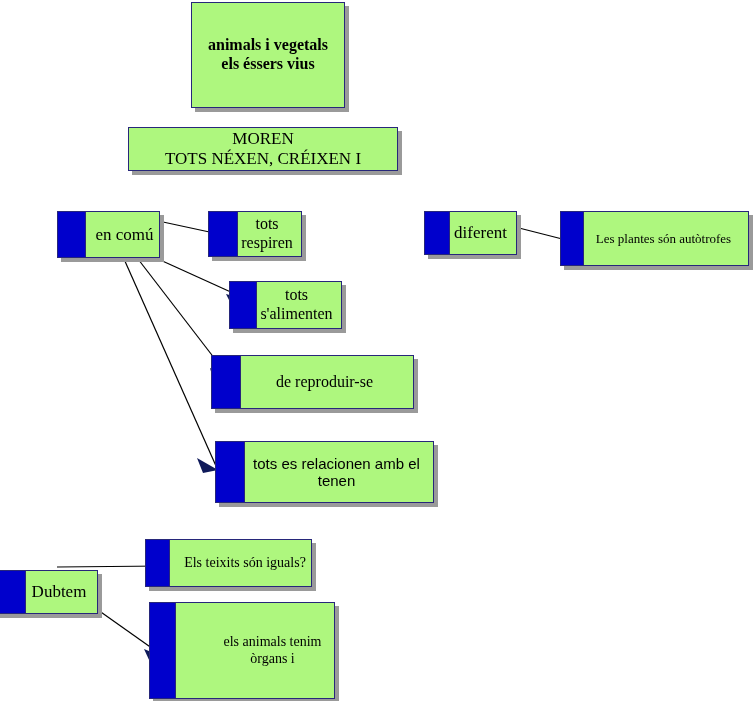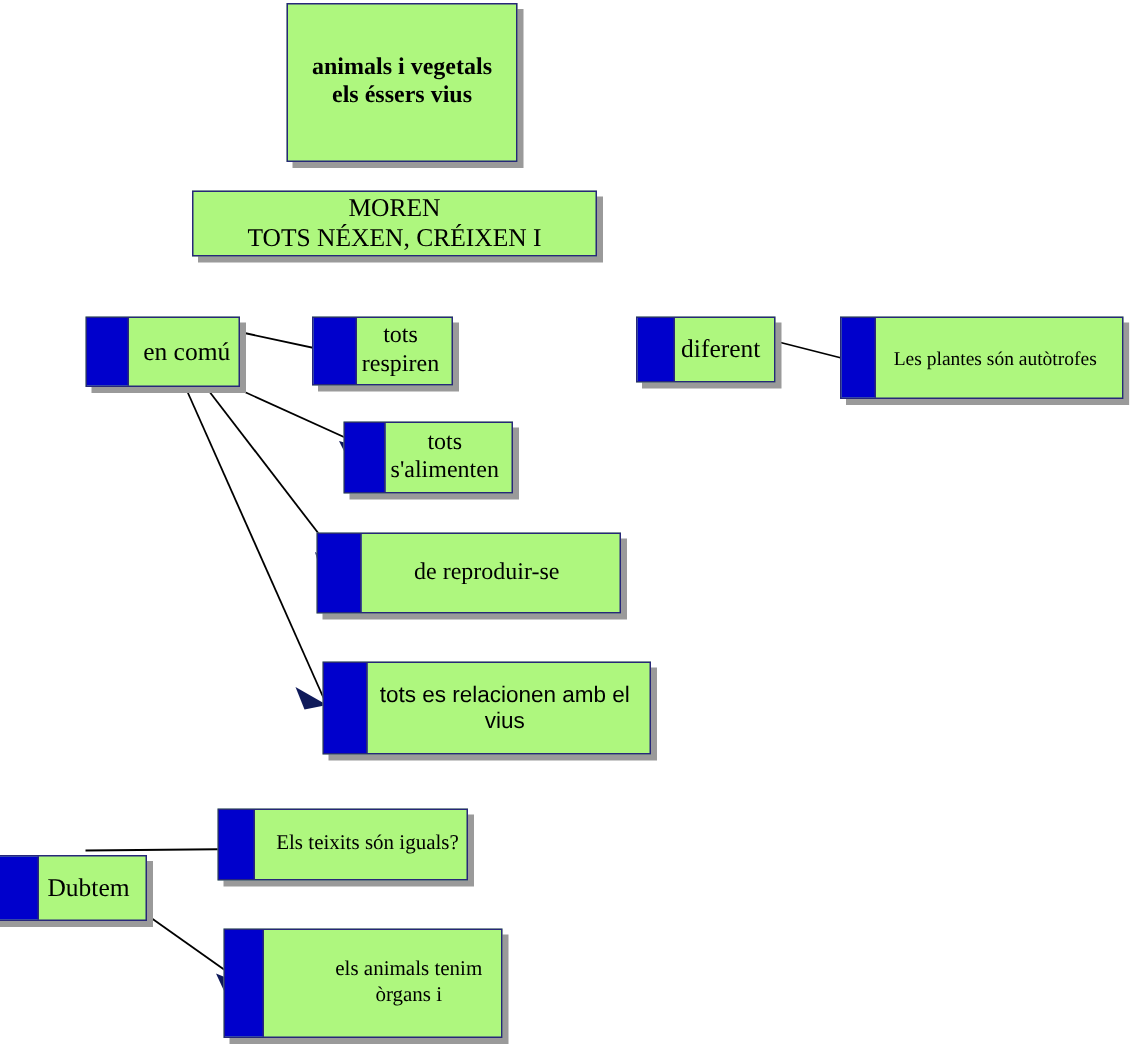--- a/index.html
+++ b/index.html
@@ -107,21 +107,21 @@
   #node-dubtem .bar { width: 28px; }
   #node-dubtem .txt { font-size: 17px; padding-left: 28px; }
 
   #node-teixits {
     left: 145px; top: 539px; width: 167px; height: 48px;
   }
   #node-teixits .bar { width: 23px; }
   #node-teixits .txt { font-size: 14px; padding-left: 37px; }
 
   #node-organs {
-    left: 149px; top: 619px; width: 186px; height: 73px; padding-left: 40px;
+    left: 149px; top: 602px; width: 186px; height: 97px; padding-left: 40px;
   }
   #node-organs .bar { width: 25px; }
   #node-organs .txt { font-size: 14px; padding-left: 25px; }
 
   
   #connectors {
     position: absolute;
     left: 0; top: 0;
     width: 753px; height: 701px;
     z-index: 1;
@@ -212,21 +212,21 @@
     <span class="bar"></span>
     <div class="txt">
       <div>de reproduir-se</div>
     </div>
   </div>
 
   <div class="node" id="node-relacionen">
     <span class="bar"></span>
     <div class="txt">
       <div>tots es relacionen amb el</div>
-      <div>vius</div>
+      <div>tenen</div>
     </div>
   </div>
 
   <div class="node" id="node-diferent">
     <span class="bar"></span>
     <div class="txt">diferent</div>
   </div>
 
   <div class="node" id="node-autotrofes">
     <span class="bar"></span>

